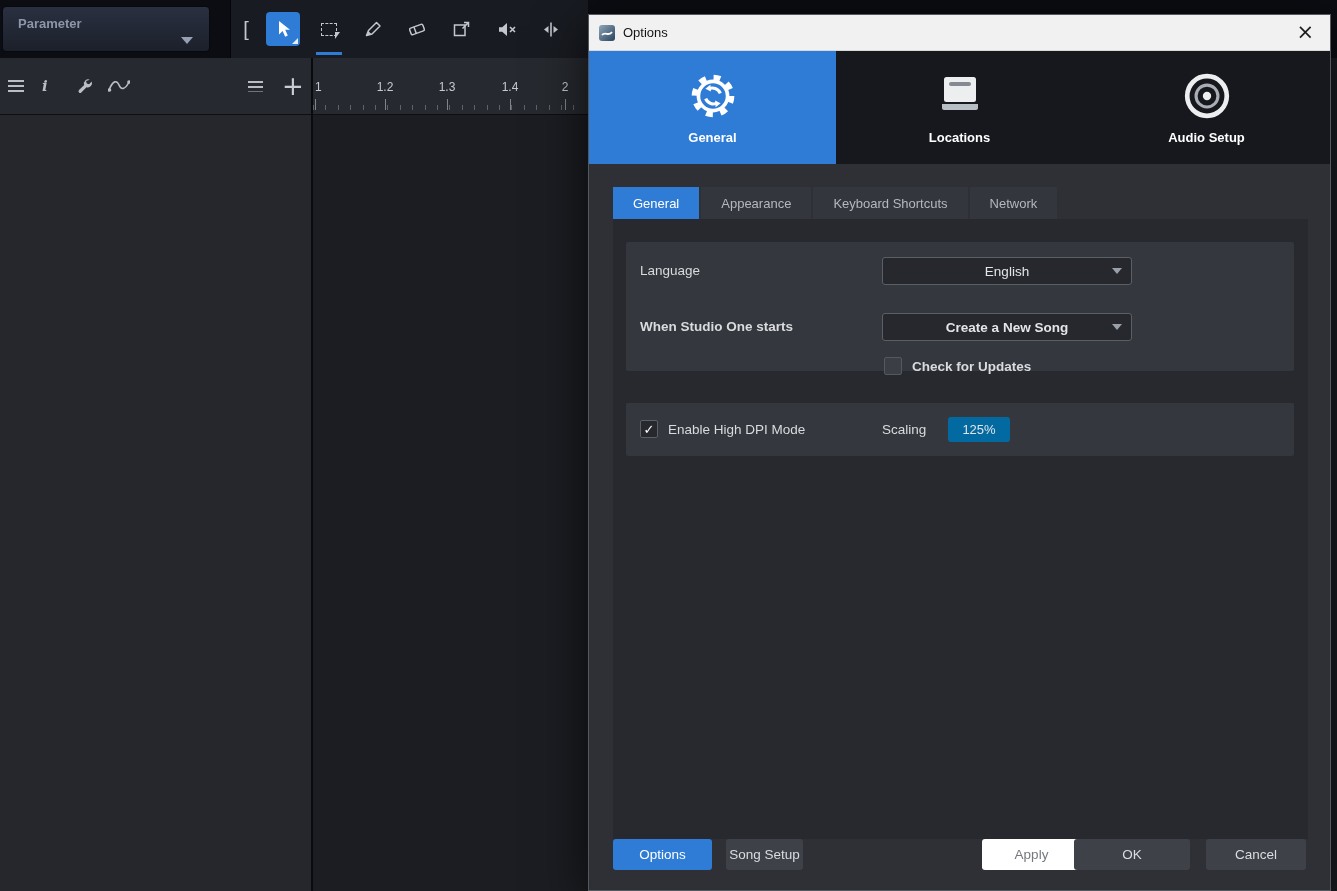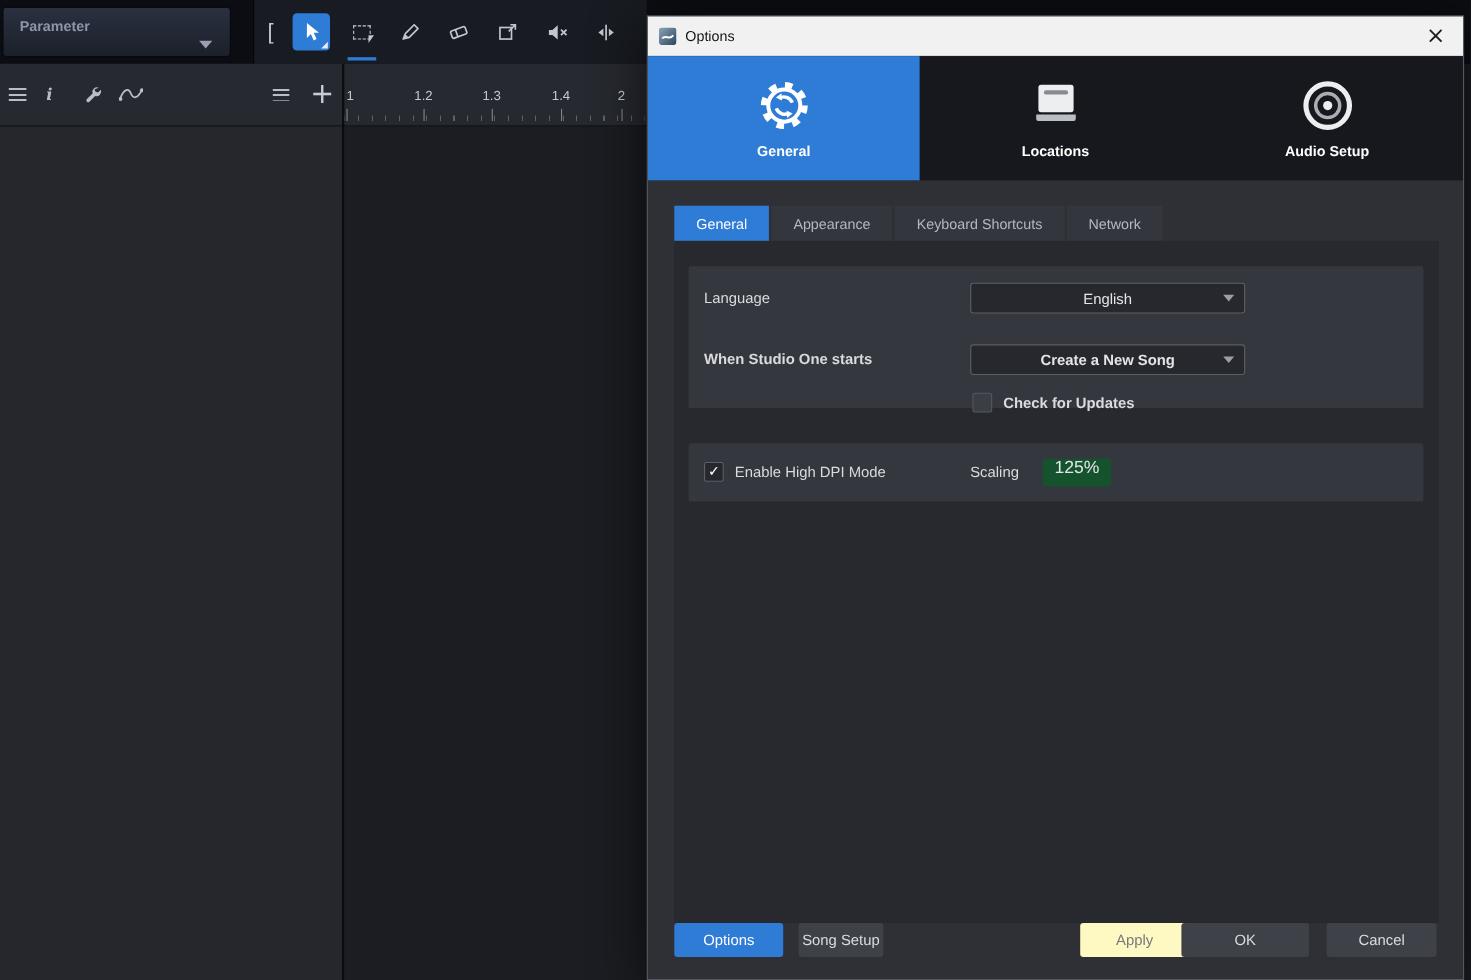--- a/index.html
+++ b/index.html
@@ -75,28 +75,28 @@
     border:1px solid #5b5f66; border-radius:3px; display:flex; align-items:center; justify-content:center;
     font-size:13.5px; color:#e3e5e8; }
   .dd-caret { position:absolute; right:9px; top:10px; width:0; height:0;
     border-left:5px solid transparent; border-right:5px solid transparent; border-top:6px solid #9aa0a8; }
   .checkbox { position:absolute; width:18px; height:18px; border-radius:2px; }
   .cb-unchecked { background:#3b3e45; border:1px solid #54585f; }
   .cb-checked { background:#26282d; border:1px solid #5b5f66; color:#fff; display:flex;
     align-items:center; justify-content:center; font-size:13px; font-weight:bold;
     font-family:"DejaVu Sans", sans-serif; }
   .cb-label { position:absolute; font-size:13.5px; color:#d9dbde; }
-  .chip { position:absolute; left:322px; top:14px; width:62px; height:25px; background:#14532d;
-    border-radius:3px; display:flex; align-items:flex-start; justify-content:center; font-size:16px; color:#e3e5e8; }
+  .chip { position:absolute; left:322px; top:14px; width:62px; height:25px; background:#0369a1;
+    border-radius:3px; display:flex; align-items:center; justify-content:center; font-size:13px; color:#e3e5e8; }
 
   .btn { position:absolute; top:824px; height:31px; border:none; border-radius:3px; font-size:13.5px;
     font-family:inherit; display:flex; align-items:center; justify-content:center; }
   .btn-blue { background:#2e7cd6; color:#fff; }
   .btn-gray { background:#3e4147; color:#dadce0; }
-  .btn-disabled { background:#fef9c3; color:#75797f; }
+  .btn-disabled { background:#ffffff; color:#75797f; }
 </style>
 </head>
 <body>
 
 <div class="screen">
 
   <div class="topbar">
     <div class="param-btn">
       <span class="param-label">Parameter</span>
       <span class="param-caret"></span>

